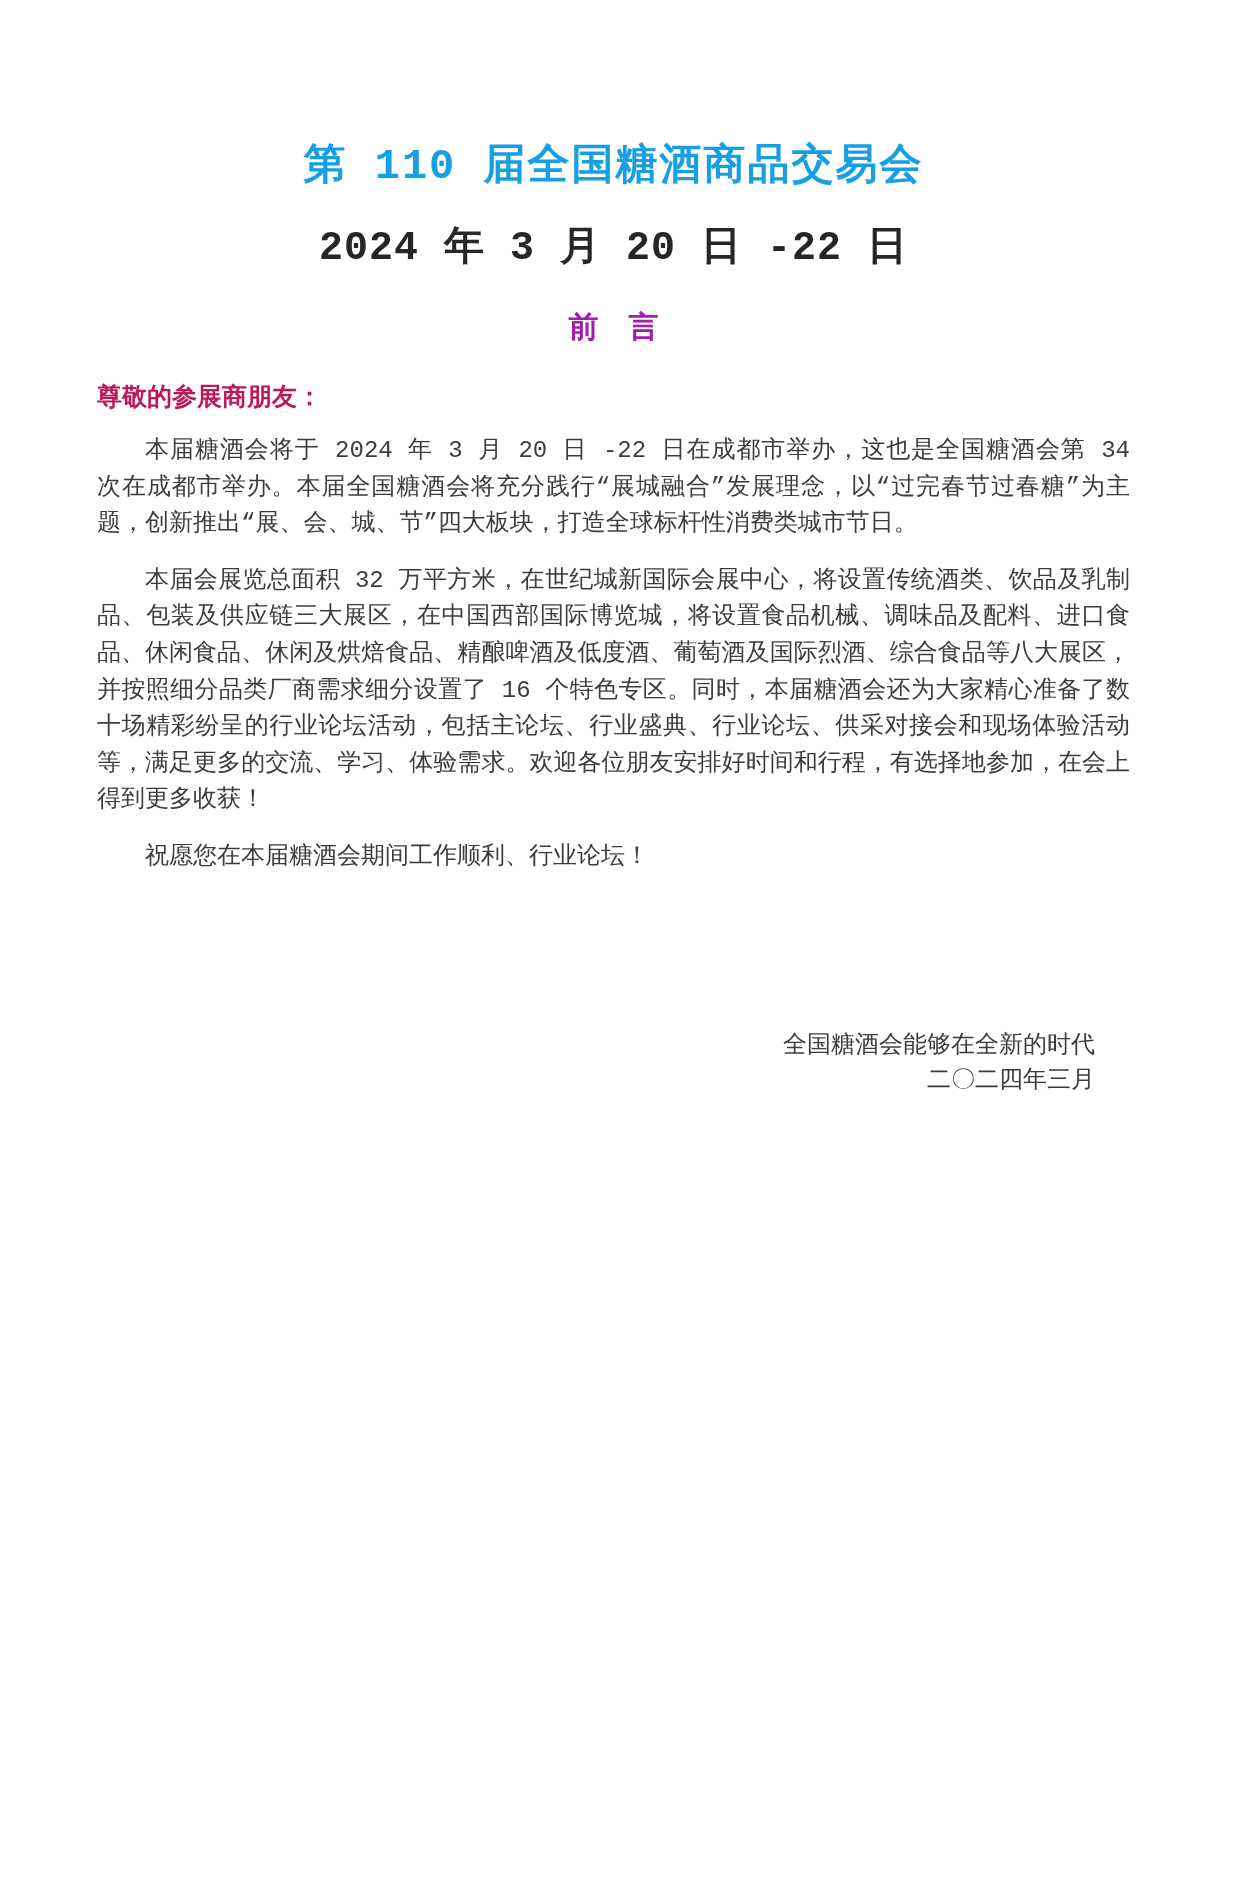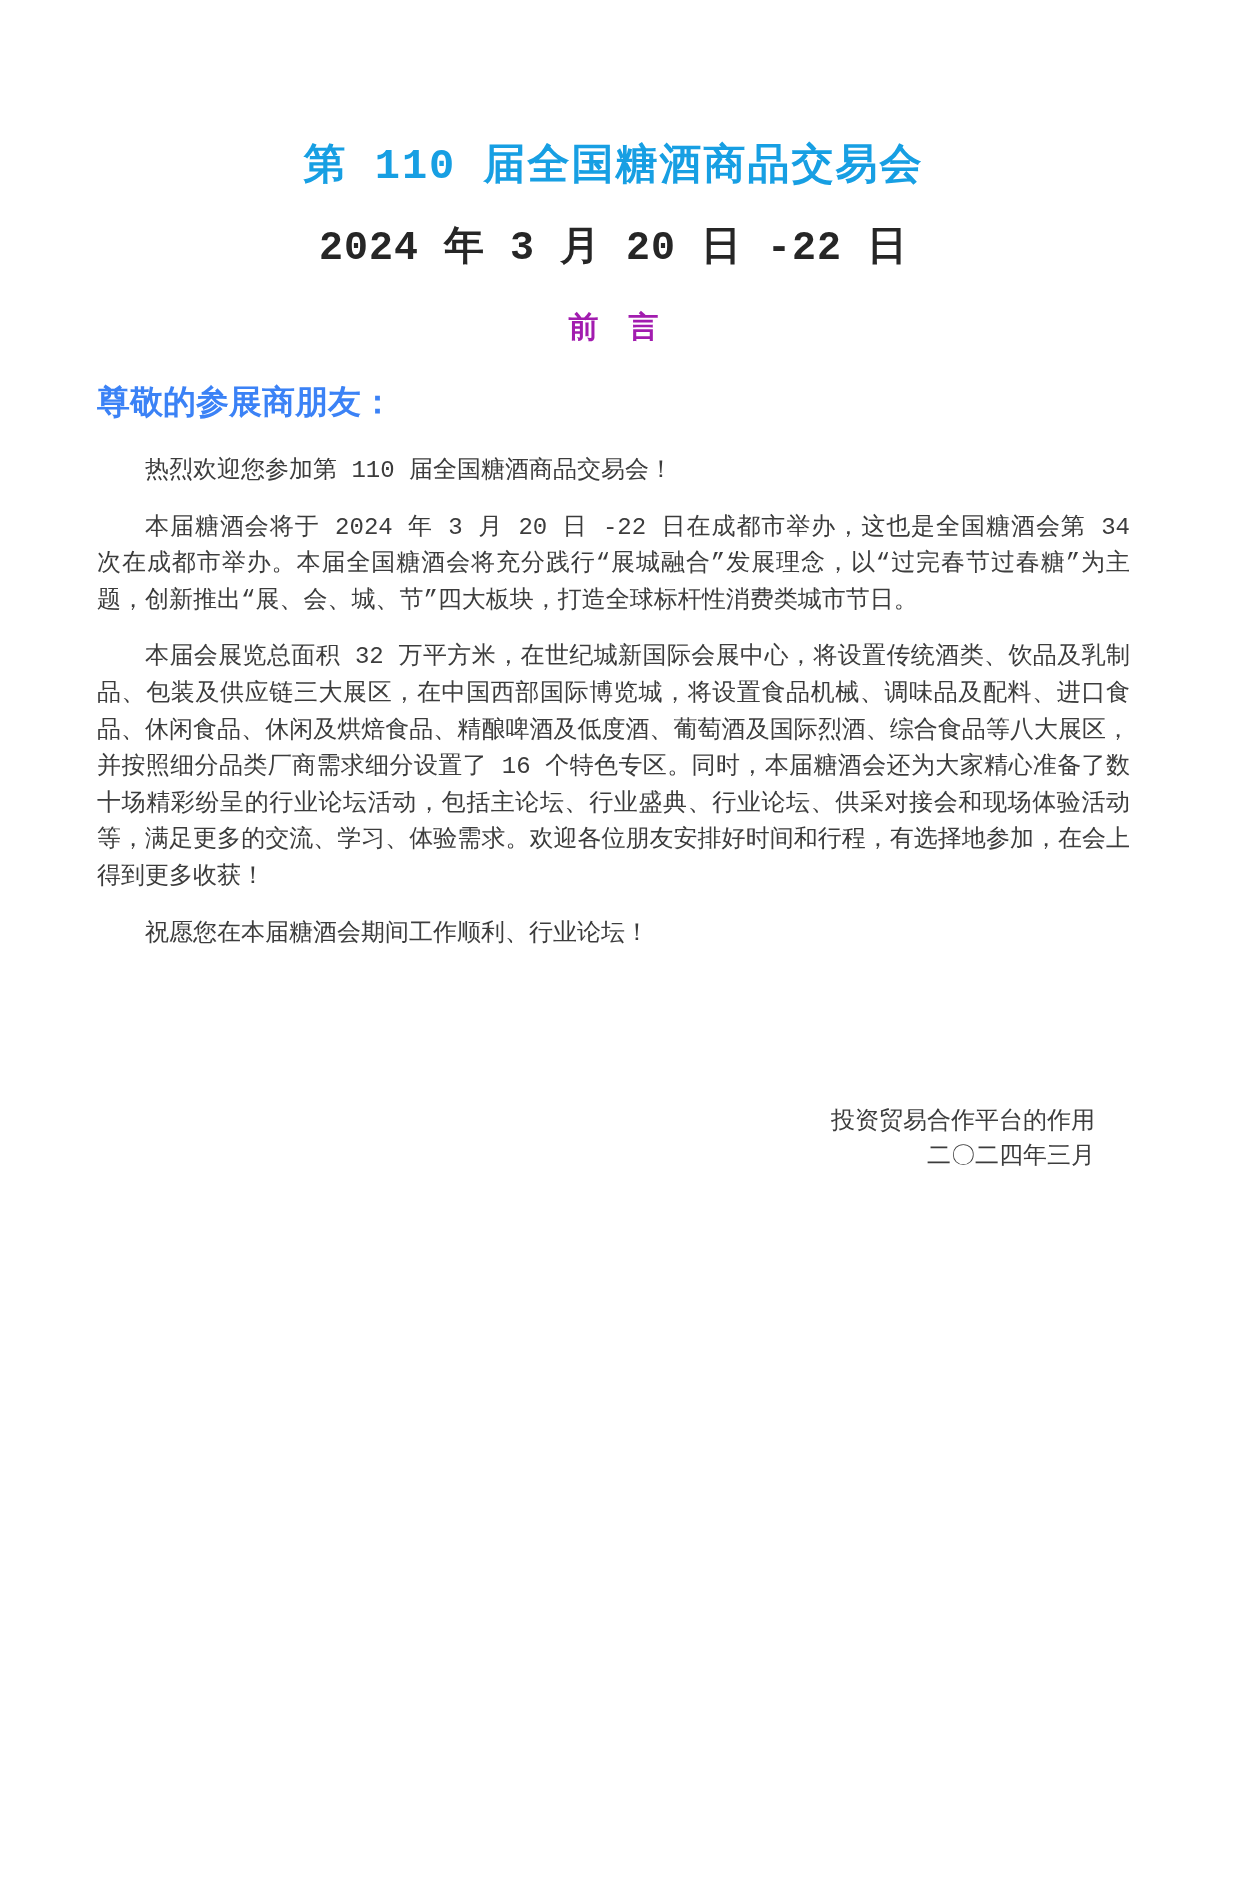--- a/index.html
+++ b/index.html
@@ -37,23 +37,23 @@
   }
   .preface-heading {
     margin: 34px 0 0 0;
     text-align: center;
     font-size: 30px;
     font-weight: bold;
     color: #a21caf;
   }
   .salutation {
     margin-top: 32px;
-    font-size: 33px;
+    font-size: 25px;
     font-weight: bold;
-    color: #3b82f6;
+    color: #be185d;
   }
   .body-text p {
     margin: 20px 0 0 0;
     font-size: 24px;
     line-height: 36.6px;
     text-align: justify;
     text-indent: 2em;
     color: #3c3c3c;
   }
   .body-text p.first-para {
@@ -75,24 +75,23 @@
 
   <h1 class="doc-title">第 110 届全国糖酒商品交易会</h1>
 
   <div class="event-date">2024 年 3 月 20 日 -22 日</div>
 
   <h2 class="preface-heading">前　言</h2>
 
   <div class="salutation">尊敬的参展商朋友：</div>
 
   <div class="body-text">
-    <p class="first-para">热烈欢迎您参加第 110 届全国糖酒商品交易会！</p>
     <p>本届糖酒会将于 2024 年 3 月 20 日 -22 日在成都市举办，这也是全国糖酒会第 34 次在成都市举办。本届全国糖酒会将充分践行“展城融合”发展理念，以“过完春节过春糖”为主题，创新推出“展、会、城、节”四大板块，打造全球标杆性消费类城市节日。</p>
     <p>本届会展览总面积 32 万平方米，在世纪城新国际会展中心，将设置传统酒类、饮品及乳制品、包装及供应链三大展区，在中国西部国际博览城，将设置食品机械、调味品及配料、进口食品、休闲食品、休闲及烘焙食品、精酿啤酒及低度酒、葡萄酒及国际烈酒、综合食品等八大展区，并按照细分品类厂商需求细分设置了 16 个特色专区。同时，本届糖酒会还为大家精心准备了数十场精彩纷呈的行业论坛活动，包括主论坛、行业盛典、行业论坛、供采对接会和现场体验活动等，满足更多的交流、学习、体验需求。欢迎各位朋友安排好时间和行程，有选择地参加，在会上得到更多收获！</p>
     <p>祝愿您在本届糖酒会期间工作顺利、行业论坛！</p>
   </div>
 
   <div class="signature">
-    <div>投资贸易合作平台的作用</div>
+    <div>全国糖酒会能够在全新的时代</div>
     <div>二〇二四年三月</div>
   </div>
 
 </div>
 
 </body></html>

